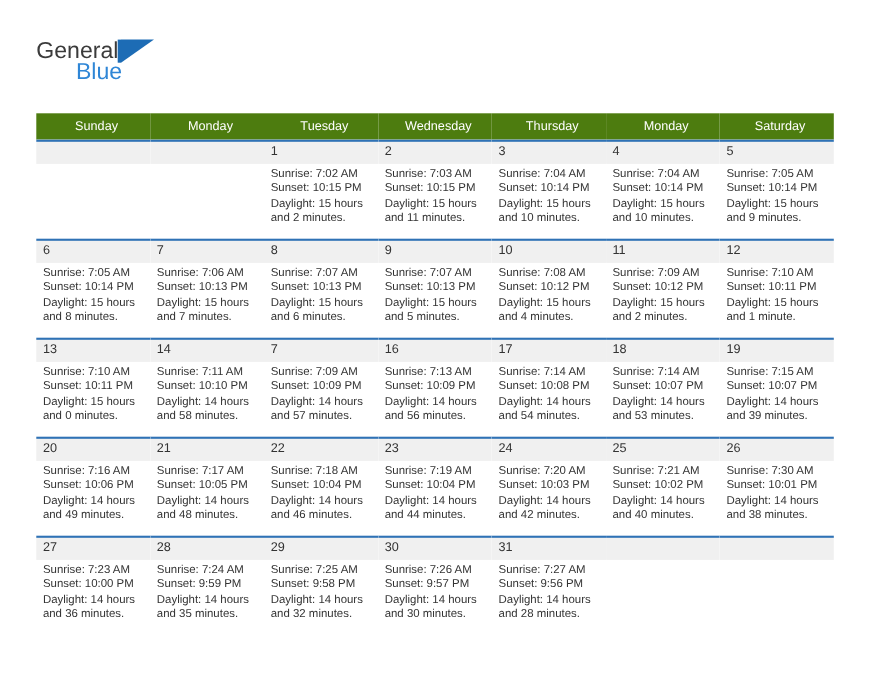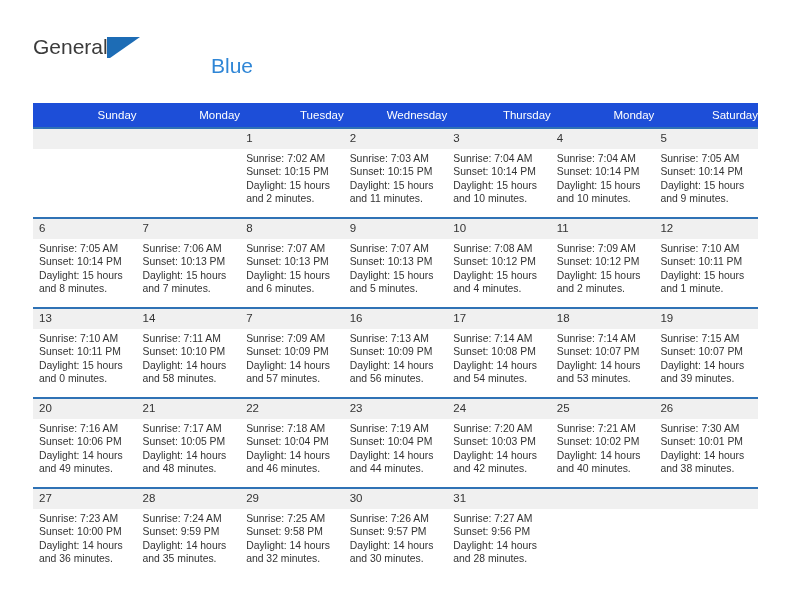--- a/index.html
+++ b/index.html
@@ -68,21 +68,20 @@
     border-left: 30px solid #1d6cb5;
     border-bottom: 21px solid transparent;
   }
   .brand-blue {
     font-size: 21px;
     color: #2f86d6;
     line-height: 22px;
     margin-left: 36px;
     display: block;
     margin-top: -3px;
-    text-align: right;
   }
 
   .title-block {
     position: absolute;
     right: 0;
     top: 0;
     text-align: right;
   }
   .cal-title {
     font-size: 27px;
@@ -102,25 +101,25 @@
   
   .calendar {
     position: absolute;
     left: 33px;
     top: 103px;
     width: 725px;
     border-collapse: collapse;
     table-layout: fixed;
   }
   .calendar th {
-    background: #1d4ed8;
+    background: #4d7c0f;
     color: #ffffff;
     font-size: 11.5px;
     font-weight: normal;
-    text-align: right;
+    text-align: center;
     padding: 5px 0 5px 6px;
     height: 14px;
     border: none;
   }
   .calendar td {
     vertical-align: top;
     padding: 0;
     border: none;
     width: 103.57px;
     height: 90px;

